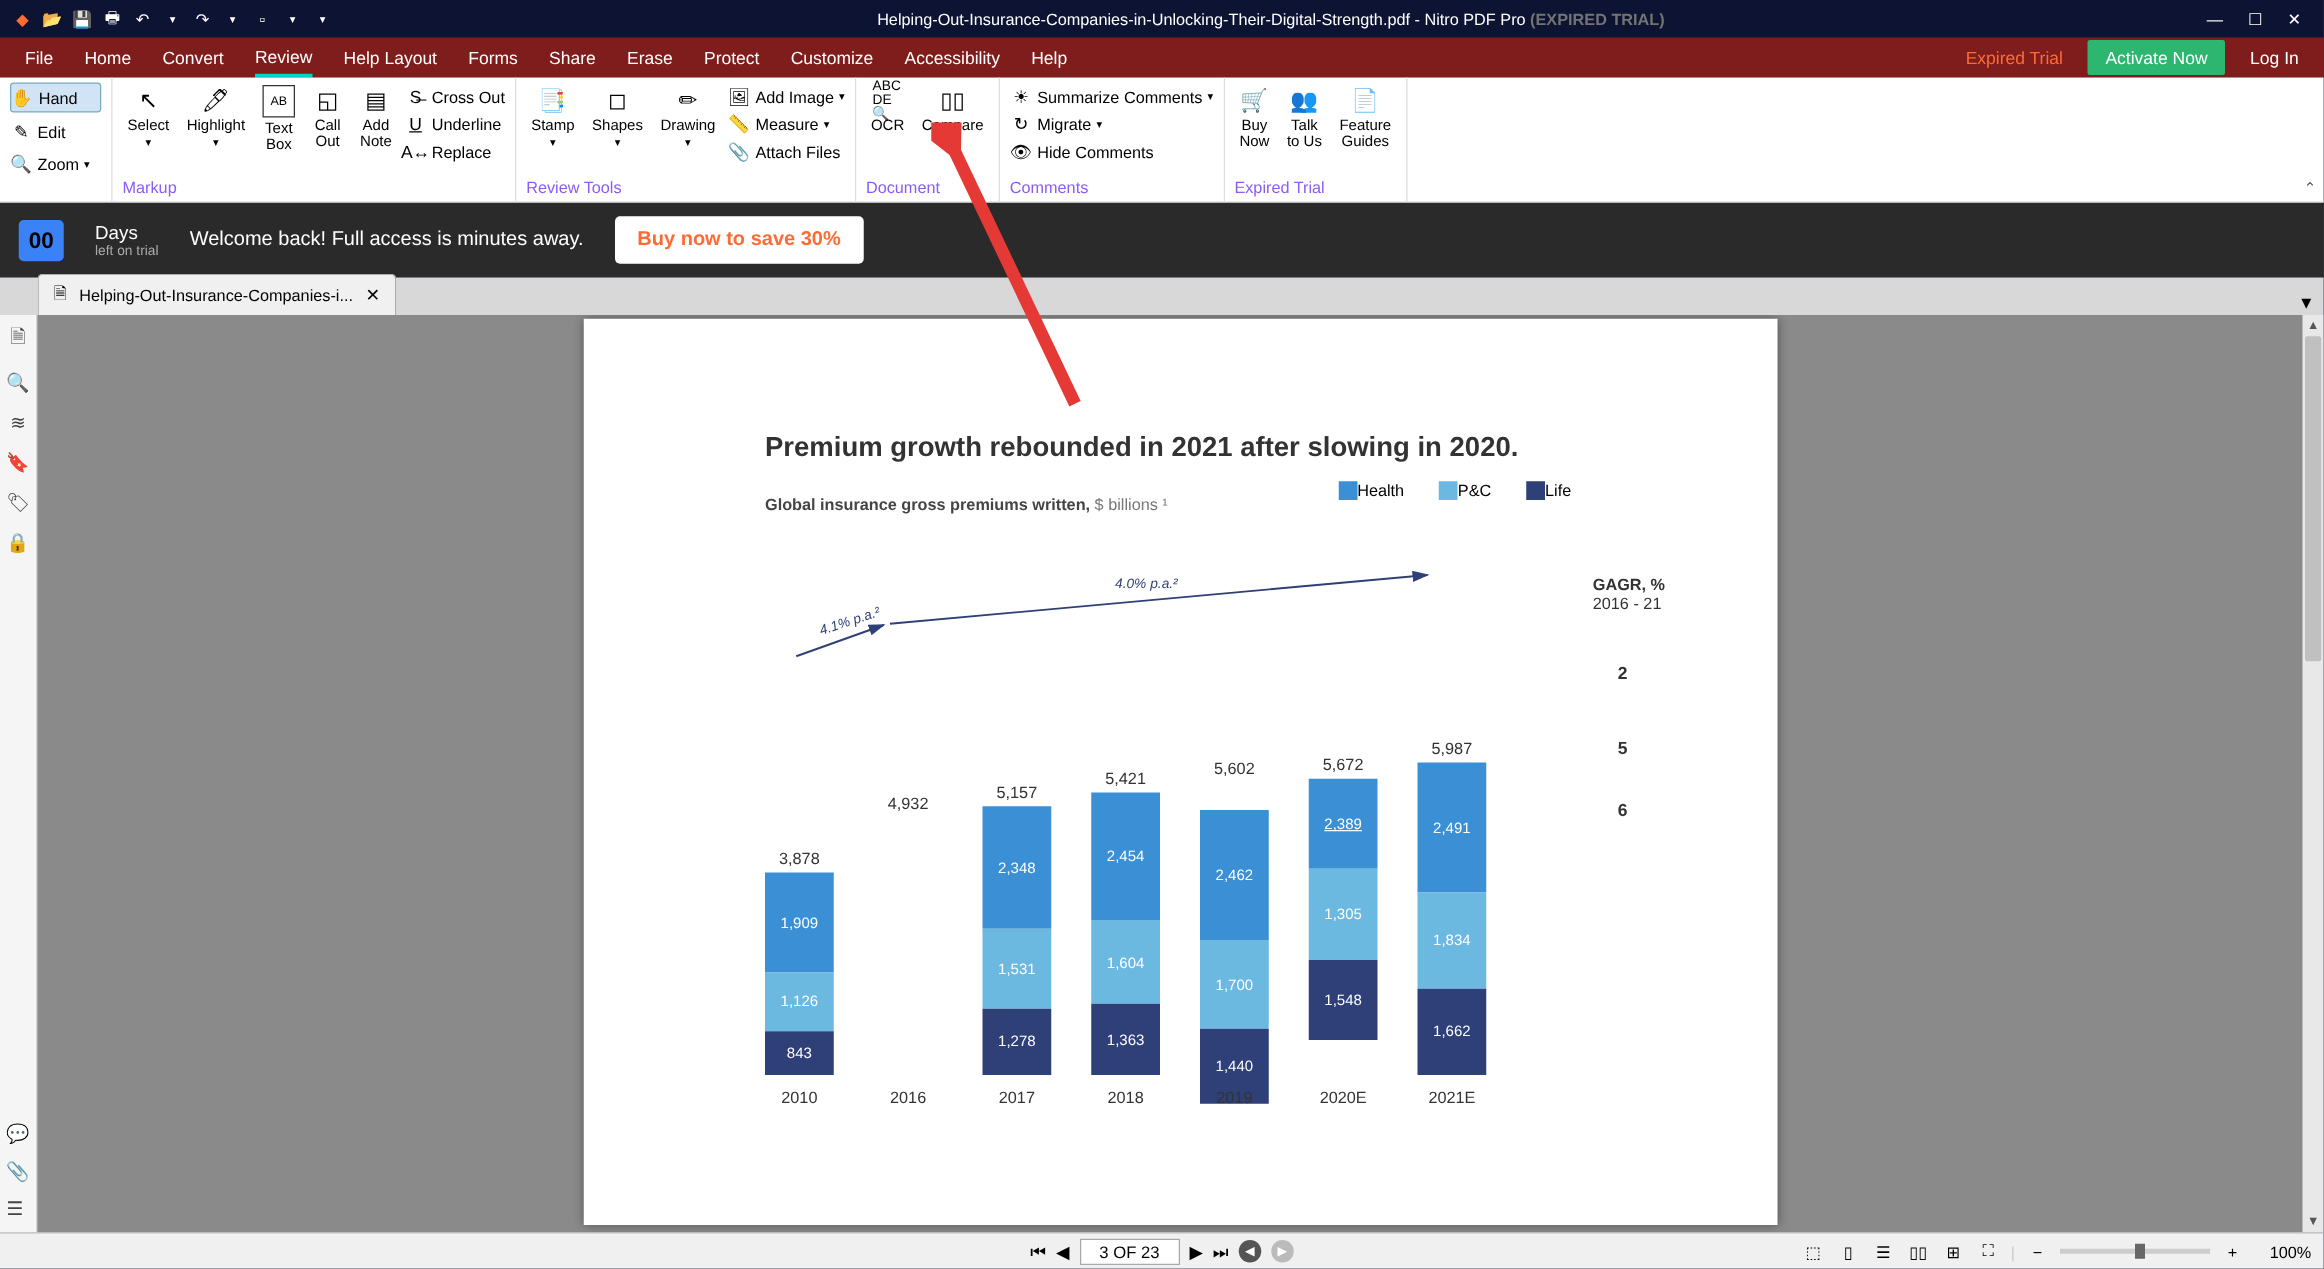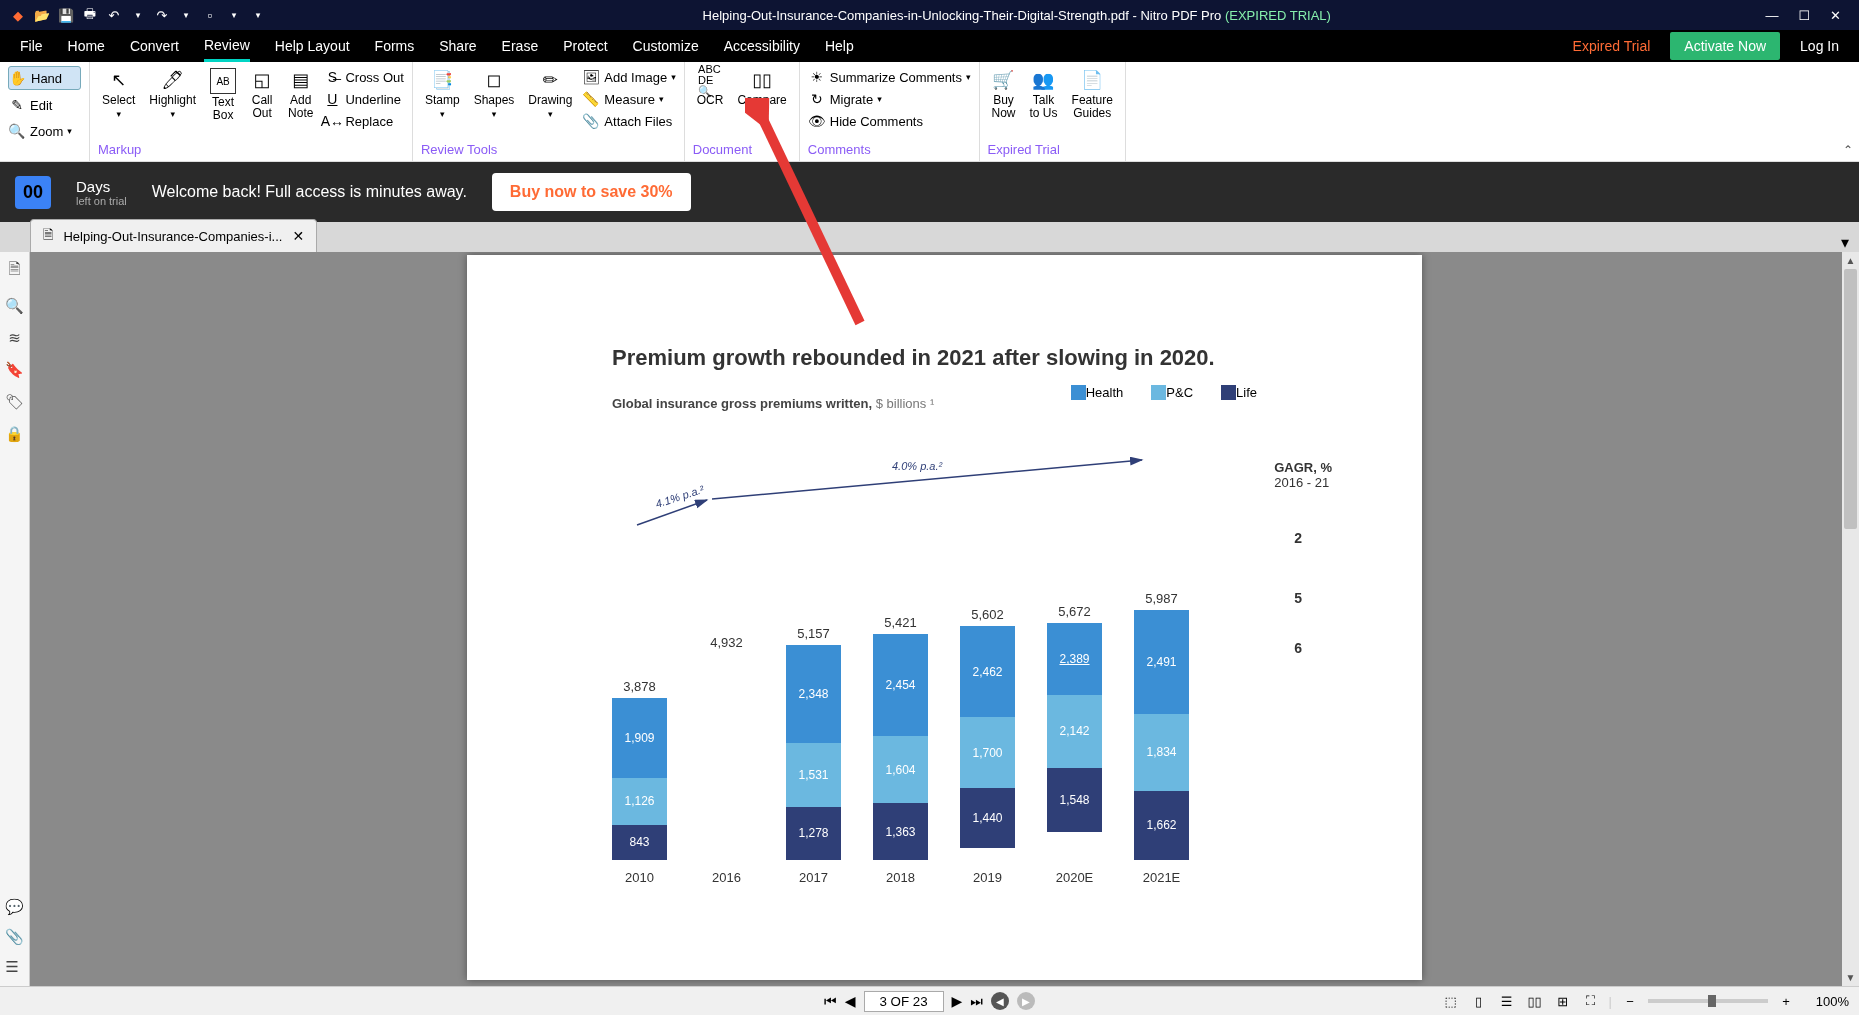--- a/index.html
+++ b/index.html
@@ -1,23 +1,23 @@
 <!DOCTYPE html>
 <html><head>
 <meta charset="utf-8">
 <style>
 * { box-sizing: border-box; margin: 0; padding: 0; font-family: "Segoe UI", Arial, sans-serif; }
 body { background: #1a1f3a; overflow: hidden; width: 1859px; height: 1015px; position: relative; }
 .titlebar { height: 30px; background: #0d1433; display: flex; align-items: center; color: #fff; font-size: 13px; padding: 0 8px; }
 .titlebar .qat { display: flex; align-items: center; gap: 4px; }
 .titlebar .qat span { width: 20px; height: 20px; display: inline-flex; align-items: center; justify-content: center; cursor: pointer; }
 .titlebar .title-center { flex: 1; text-align: center; }
-.titlebar .title-center .exp { color: #86efac; font-weight: normal; }
+.titlebar .title-center .exp { color: #737373; font-weight: bold; }
 .titlebar .win-controls { display: flex; gap: 20px; padding-right: 10px; }
-.menubar { height: 32px; background: #000000; display: flex; align-items: center; padding: 0 20px; color: #fff; font-size: 14px; gap: 25px; position: relative; }
+.menubar { height: 32px; background: #7f1d1d; display: flex; align-items: center; padding: 0 20px; color: #fff; font-size: 14px; gap: 25px; position: relative; }
 .menubar .m-item { cursor: pointer; padding: 6px 0; }
 .menubar .m-item.active { border-bottom: 3px solid #00d4c4; }
 .menubar .right-menu { position: absolute; right: 20px; display: flex; align-items: center; gap: 20px; }
 .menubar .activate { background: #2cb670; padding: 6px 14px; border-radius: 2px; cursor: pointer; }
 .menubar .expired-link { color: #ff6b35; cursor: pointer; }
 .ribbon { height: 100px; background: #fff; display: flex; border-bottom: 1px solid #ddd; font-size: 13px; position: relative; }
 .ribbon-group { border-right: 1px solid #ddd; padding: 4px 8px; display: flex; flex-direction: column; justify-content: space-between; }
 .ribbon-group .tools-row { display: flex; gap: 6px; align-items: flex-start; }
 .ribbon-group .rg-label { text-align: left; color: #8b5cf6; font-size: 13px; padding-top: 2px; }
 .tool { display: flex; flex-direction: column; align-items: center; gap: 2px; cursor: pointer; padding: 2px 4px; }
@@ -361,29 +361,29 @@
           <div class="bar-total" style="left: 174px; bottom: 259.342px;">5,157</div>
           <div class="bar-year" style="left: 174px;">2017</div>
           <div class="stacked-bar" style="left: 261px; height: 226.365px;">
             <div class="seg health" style="height: 102.472px;">2,454</div>
             <div class="seg pc" style="height: 66.9785px;">1,604</div>
             <div class="seg life" style="height: 56.915px;">1,363</div>
           </div>
           <div class="bar-total" style="left: 261px; bottom: 270.365px;">5,421</div>
           <div class="bar-year" style="left: 261px;">2018</div>
           <div class="stacked-bar" style="left: 348px; height: 233.924px;">
-            <div class="seg health" style="height: 91px;">2,462</div>
+            <div class="seg health" style="height: 104px; margin-top: 22px;">2,462</div>
             <div class="seg pc" style="height: 70.9871px;">1,700</div>
             <div class="seg life" style="height: 60.1303px;">1,440</div>
           </div>
           <div class="bar-total" style="left: 348px; bottom: 277.924px;">5,602</div>
           <div class="bar-year" style="left: 348px;">2019</div>
           <div class="stacked-bar" style="left: 435px; height: 236.847px;">
             <div class="seg health" style="height: 72px; text-decoration: underline;">2,389</div>
-            <div class="seg pc" style="height: 72.4486px;">2,142</div>
+            <div class="seg pc" style="height: 72.4486px;">1,305</div>
             <div class="seg life" style="height: 64.6401px;">1,548</div>
           </div>
           <div class="bar-total" style="left: 435px; bottom: 280.847px;">5,672</div>
           <div class="bar-year" style="left: 435px;">2020E</div>
           <div class="stacked-bar" style="left: 522px; height: 250px;">
             <div class="seg health" style="height: 104.017px;">2,491</div>
             <div class="seg pc" style="height: 76.5826px;">1,834</div>
             <div class="seg life" style="height: 69.4004px;">1,662</div>
           </div>
           <div class="bar-total" style="left: 522px; bottom: 294px;">5,987</div>

